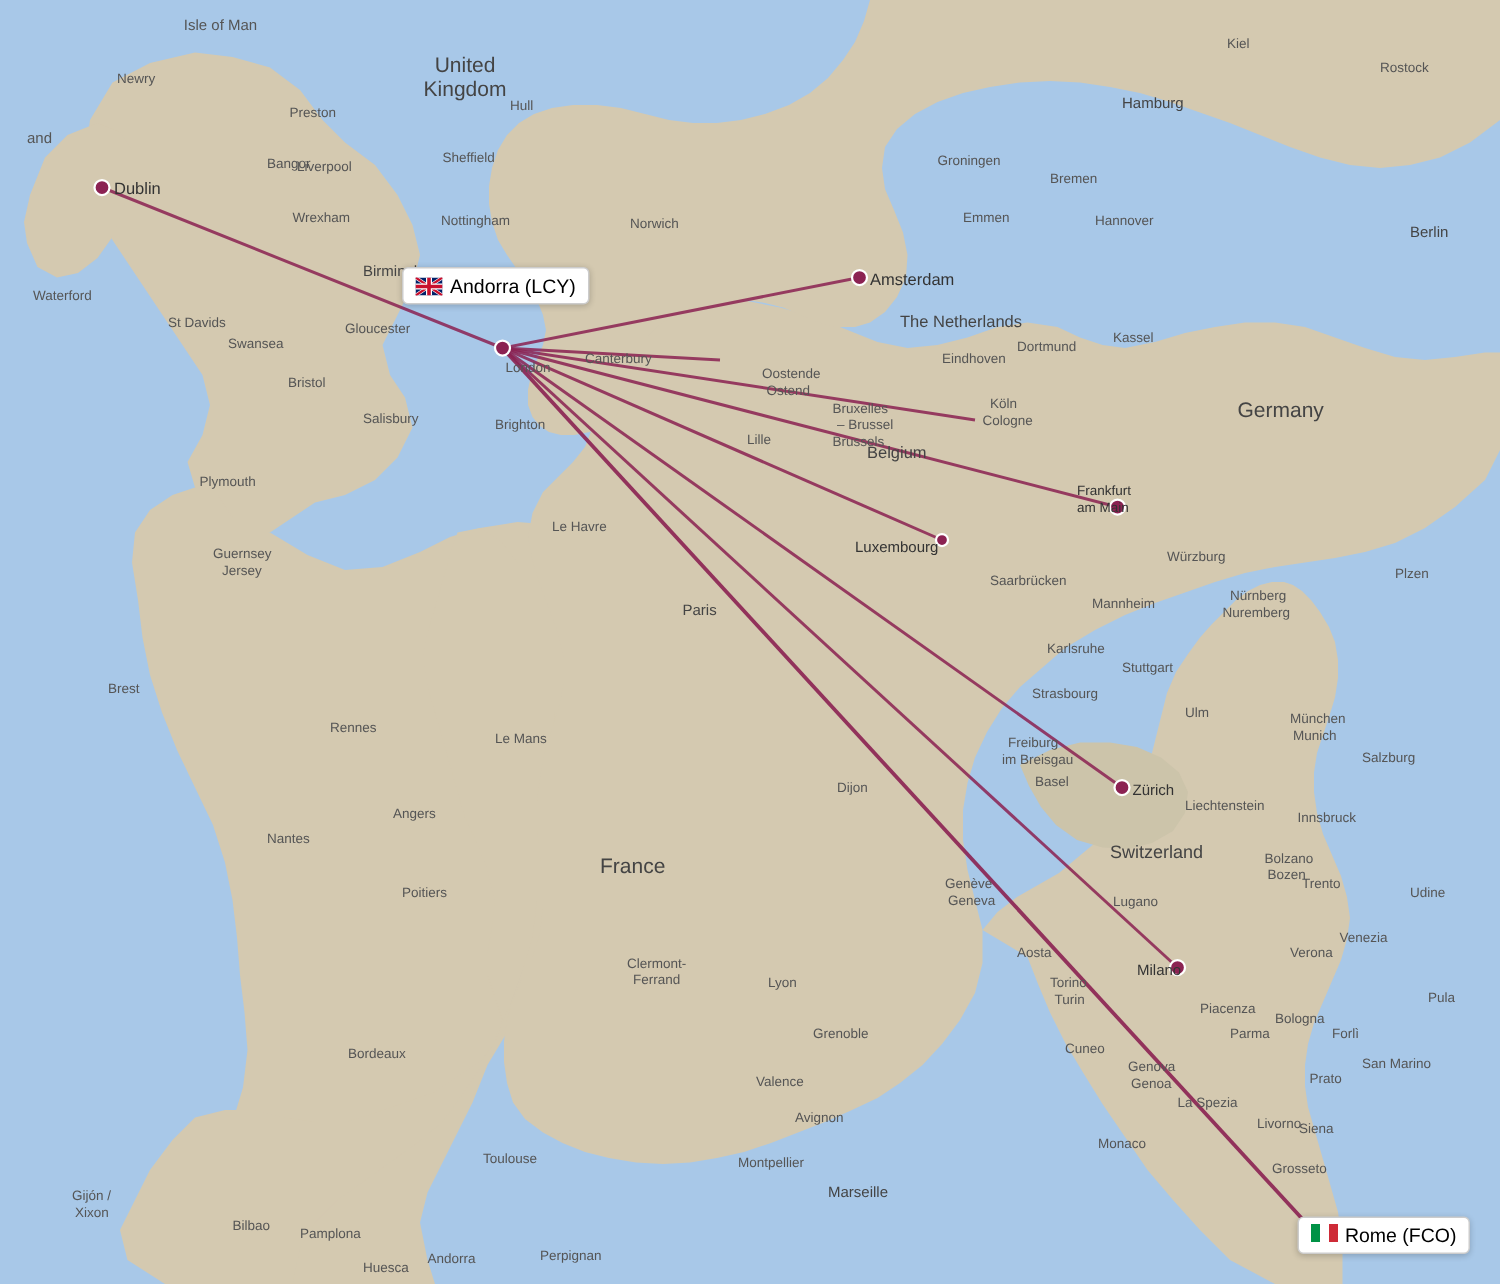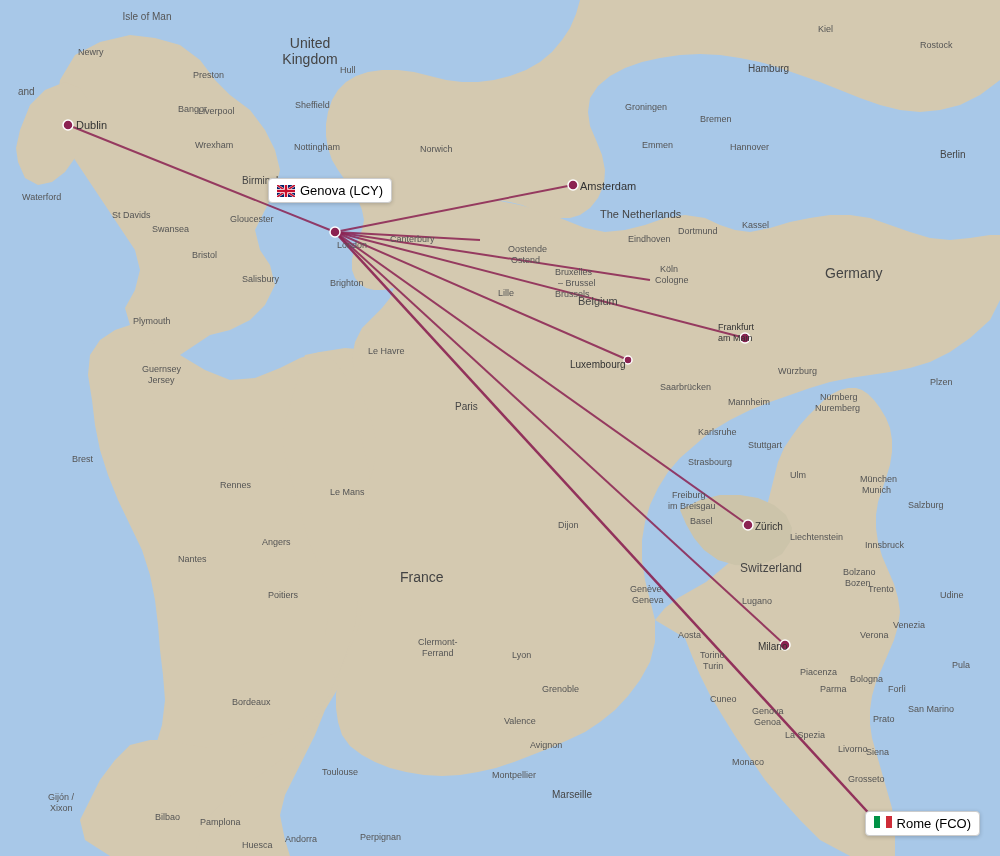--- a/index.html
+++ b/index.html
@@ -350,21 +350,21 @@
 
   <div class="london-label">
 
     <svg width="18" height="12" viewBox="0 0 18 12" xmlns="http://www.w3.org/2000/svg">
       <rect width="18" height="12" fill="#012169"></rect>
       <path d="M0,0 L18,12 M18,0 L0,12" stroke="white" stroke-width="2.4"></path>
       <path d="M0,0 L18,12 M18,0 L0,12" stroke="#C8102E" stroke-width="1.6"></path>
       <path d="M9,0 L9,12 M0,6 L18,6" stroke="white" stroke-width="4"></path>
       <path d="M9,0 L9,12 M0,6 L18,6" stroke="#C8102E" stroke-width="2.4"></path>
     </svg>
-    <span>Genova (LCY)</span>
+    <span>Andorra (LCY)</span>
   </div>
 
   <div class="rome-label">
 
     <svg width="18" height="12" viewBox="0 0 18 12" xmlns="http://www.w3.org/2000/svg">
       <rect x="0" y="0" width="6" height="12" fill="#009246"></rect>
       <rect x="6" y="0" width="6" height="12" fill="#FFFFFF"></rect>
       <rect x="12" y="0" width="6" height="12" fill="#CE2B37"></rect>
     </svg>
     <span>Rome (FCO)</span>

